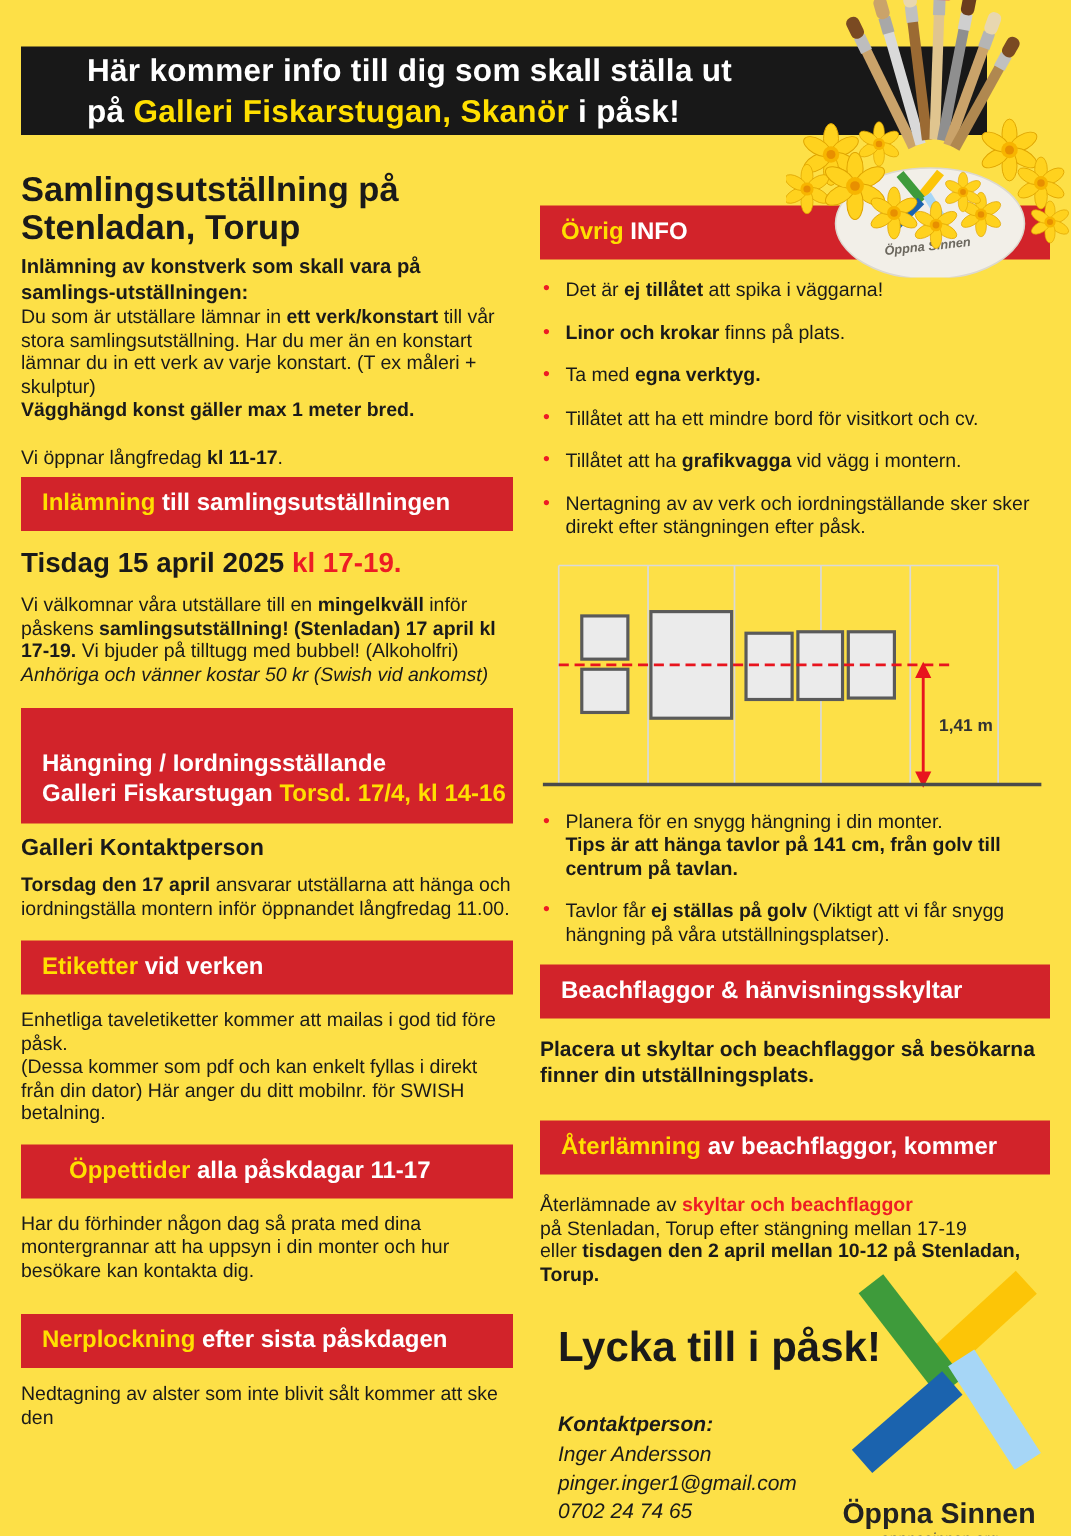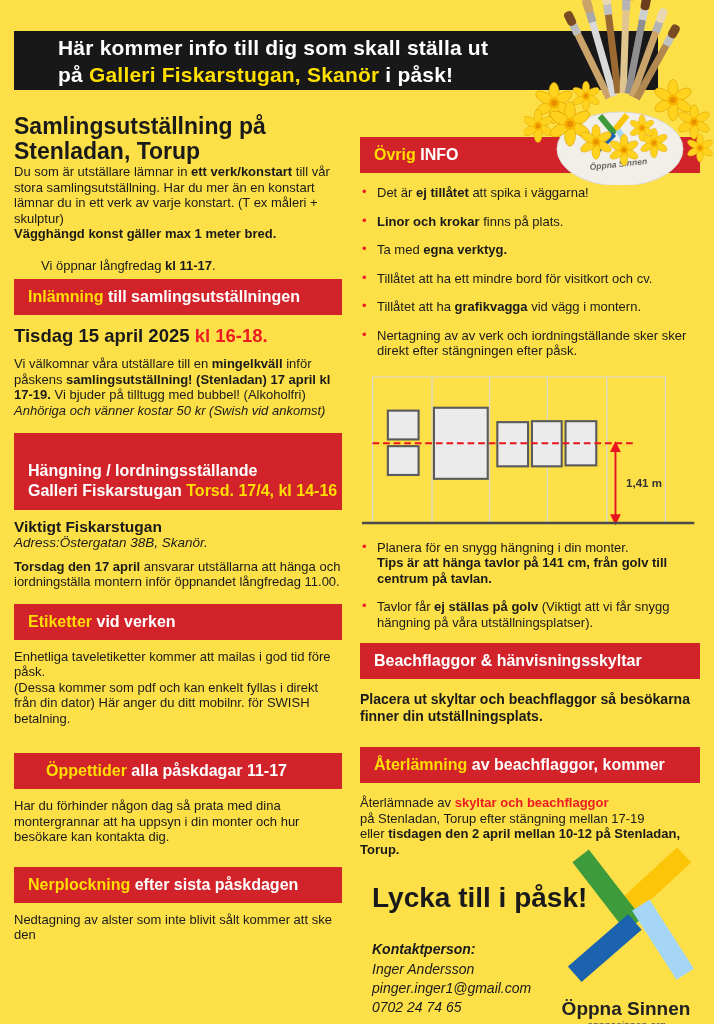--- a/index.html
+++ b/index.html
@@ -25,22 +25,22 @@
   .i{font-style:italic;}
   .t-b{font-weight:700;}
   .t-i{}
   .t-y{color:#ffdf00;}
   .t-red{color:#ed1c24;}
   .intro{font-size:13.5px;line-height:16.5px;}
   .date{font-size:18.5px;line-height:22px;font-weight:700;}
   .addr{font-size:13.5px;}
   .galh{font-size:15.5px;line-height:17px;font-weight:700;}
   .beach{font-size:14px;line-height:17px;font-weight:700;}.mt6{margin-top:6px;}.mt8{margin-top:8px;}
-  .mt9{margin-top:9px;}.mt10{margin-top:10px;}.mt12{margin-top:12px;}.mt13{margin-top:27px;padding-left:32px;}
-  .mt14{margin-top:14px;}.mt15{margin-top:15px;}.mt16{margin-top:16px;margin-left:27px;}.mt22{margin-top:22px;}
+  .mt9{margin-top:9px;}.mt10{margin-top:10px;}.mt12{margin-top:12px;}.mt13{margin-top:13px;padding-left:32px;}
+  .mt14{margin-top:14px;}.mt15{margin-top:15px;}.mt16{margin-top:16px;}.mt22{margin-top:22px;}
   .bullets{list-style:none;margin:12px 0 0;padding:0;}
   .bullets li{position:relative;padding-left:17px;margin-bottom:13px;font-size:13px;line-height:15.5px;}
   .bullets li::before{content:"•";position:absolute;left:2px;top:-1px;color:#ed1c24;}
   .diagram{display:block;margin-top:2px;}
   .glasses{position:absolute;right:-16px;top:-42px;}
   
   .contact-block{position:absolute;left:372px;top:886px;width:230px;}
   .lycka{font-size:28px;font-weight:700;margin:0;line-height:24px;}
   .contact-block .cline{font-style:italic;font-size:14px;line-height:19px;}
   .clabel{font-weight:700;margin-top:30px;margin-bottom:1px;}
@@ -133,38 +133,38 @@
         <use href="#dfl" transform="translate(170,122) scale(1.05)"></use>
         <use href="#dfl" transform="translate(176,148) scale(0.85)"></use>
         <use href="#dfl" transform="translate(62,96) scale(0.9)"></use>
         <use href="#dfl" transform="translate(118,128) scale(0.8)"></use>
       </g>
     </svg>
   </div>
 
   <div class="col-left">
     <h1>Samlingsutställning på Stenladan, Torup</h1>
+    <p class="b intro mt6">Inlämning av konstverk som skall vara på samlings-utställningen:</p>
     <p><span>Du som är utställare lämnar in </span><span class="t-b">ett verk/konstart</span><span> till vår stora samlingsutställning. Har du mer än en konstart lämnar du in ett verk av varje konstart. (T ex måleri + skulptur)</span></p>
     <p class="b">Vägghängd konst gäller max 1 meter bred.</p>
     <p class="mt16"><span>Vi öppnar långfredag </span><span class="t-b">kl 11-17</span><span>.</span></p>
 
     <div class="banner mt6">
       <span><span class="t-y">Inlämning</span><span> till samlingsutställningen</span></span>
     </div>
-    <p class="date mt10"><span>Tisdag 15 april 2025 </span><span class="t-red">kl 16-18.</span></p>
+    <p class="date mt10"><span>Tisdag 15 april 2025 </span><span class="t-red">kl 17-19.</span></p>
 
     <p class="mt9"><span>Vi välkomnar våra utställare till en </span><span class="t-b">mingelkväll</span><span> inför påskens </span><span class="t-b">samlingsutställning! (Stenladan) 17 april kl 17-19.</span><span> Vi bjuder på tilltugg med bubbel! (Alkoholfri)</span></p>
     <p class="i">Anhöriga och vänner kostar 50 kr (Swish vid ankomst)</p>
 
     <div class="banner banner-2l mt15">
       <span><span>Hängning / Iordningsställande
 Galleri Fiskarstugan </span><span class="t-y">Torsd. 17/4, kl 14-16</span></span>
     </div>
-    <p class="galh mt8">Viktigt Fiskarstugan</p>
-    <p class="i addr">Adress:Östergatan 38B, Skanör.</p>
+    <p class="galh mt8">Galleri Kontaktperson</p>
     <p class="mt8"><span class="t-b">Torsdag den 17 april</span><span> ansvarar utställarna att hänga och iordningställa montern inför öppnandet långfredag 11.00.</span></p>
 
     <div class="banner mt14">
       <span><span class="t-y">Etiketter</span><span> vid verken</span></span>
     </div>
     <p class="pre mt9"><span>Enhetliga taveletiketter kommer att mailas i god tid före påsk.
 </span><span class="t-i">(Dessa kommer som pdf och kan enkelt fyllas i direkt från din dator) Här anger du ditt mobilnr. för SWISH betalning.</span></p>
 
     <div class="banner mt13">
       <span><span class="t-y">Öppettider</span><span> alla påskdagar 11-17</span></span>

